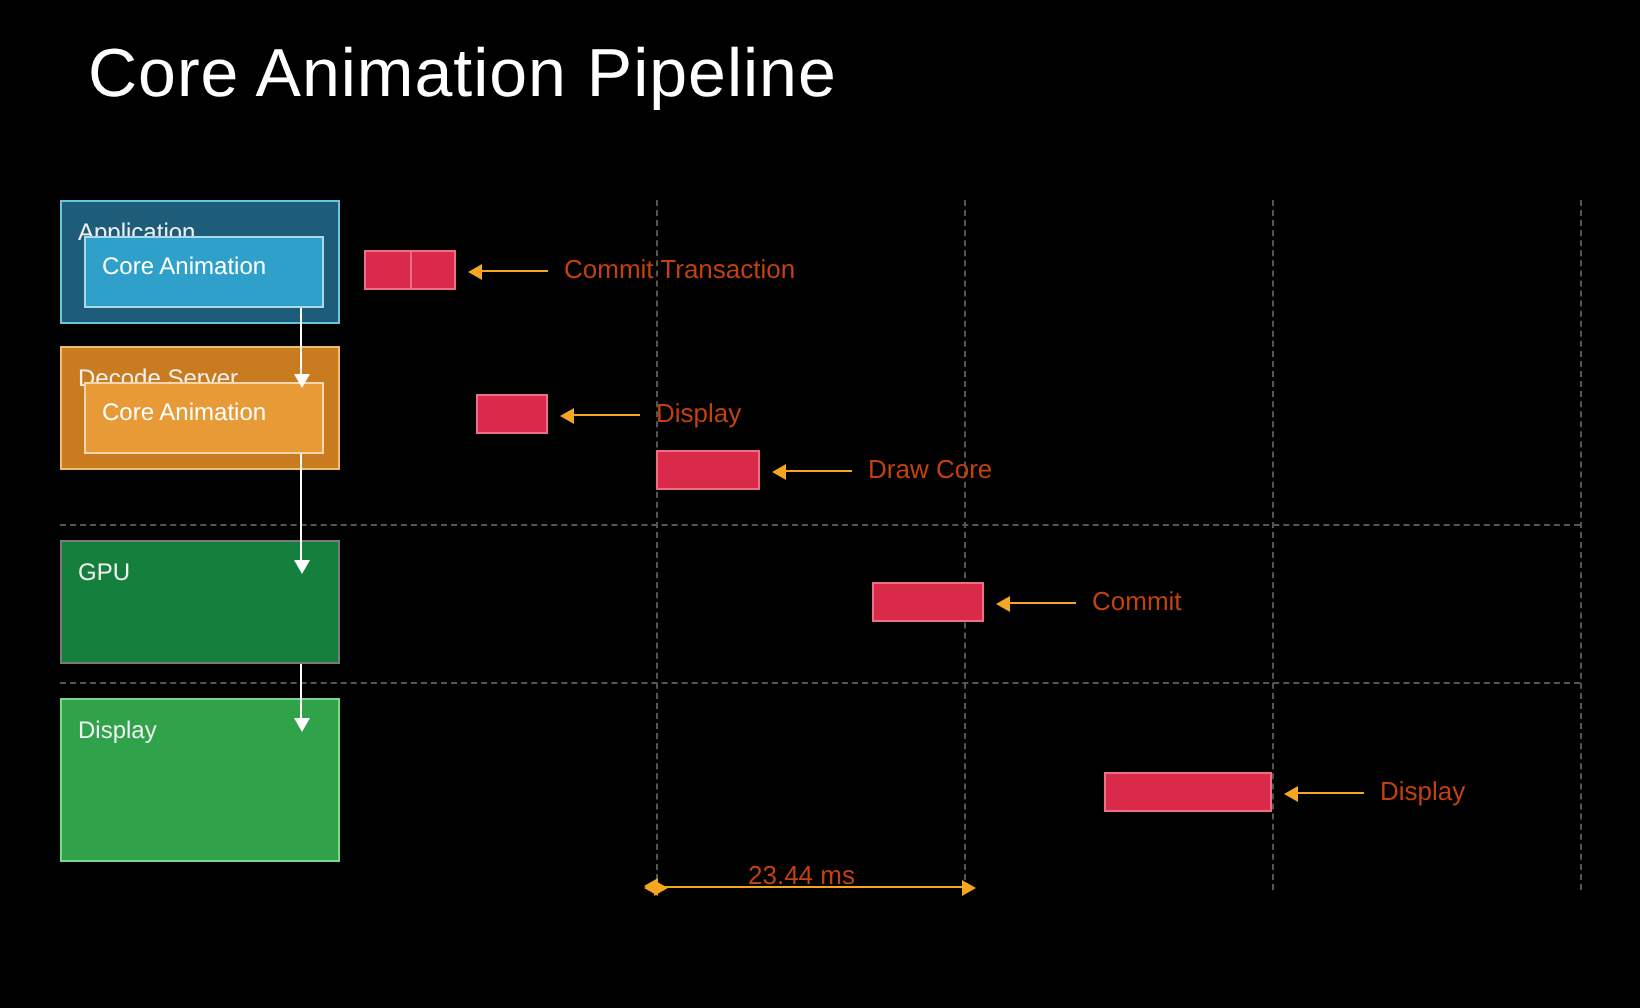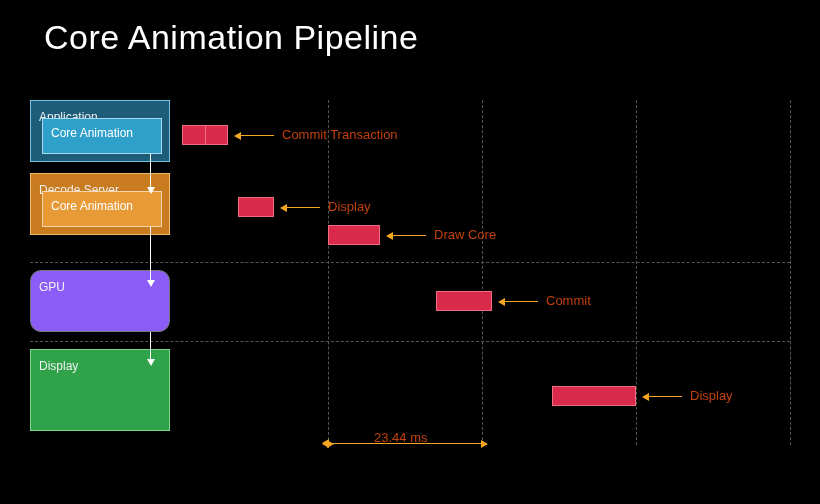--- a/index.html
+++ b/index.html
@@ -42,23 +42,22 @@
     background: #1E5D7A;
     border-color: #6CC4DF;
   }
   .panel-rs {
     left: 30px; top: 173px; width: 140px; height: 62px;
     background: #C87C1F;
     border-color: #F3BD6E;
   }
   .panel-gpu {
     left: 30px; top: 270px; width: 140px; height: 62px;
-    background: #8b5cf6;
+    background: #15803d;
     border-color: #7A7A7A;
-    border-radius: 11px;
   }
   .panel-disp {
     left: 30px; top: 349px; width: 140px; height: 82px;
     background: #2FA24A;
     border-color: #78D98C;
   }
   .inner {
     position: absolute;
     border: 1px solid rgba(255,255,255,0.6);
     box-sizing: border-box;

